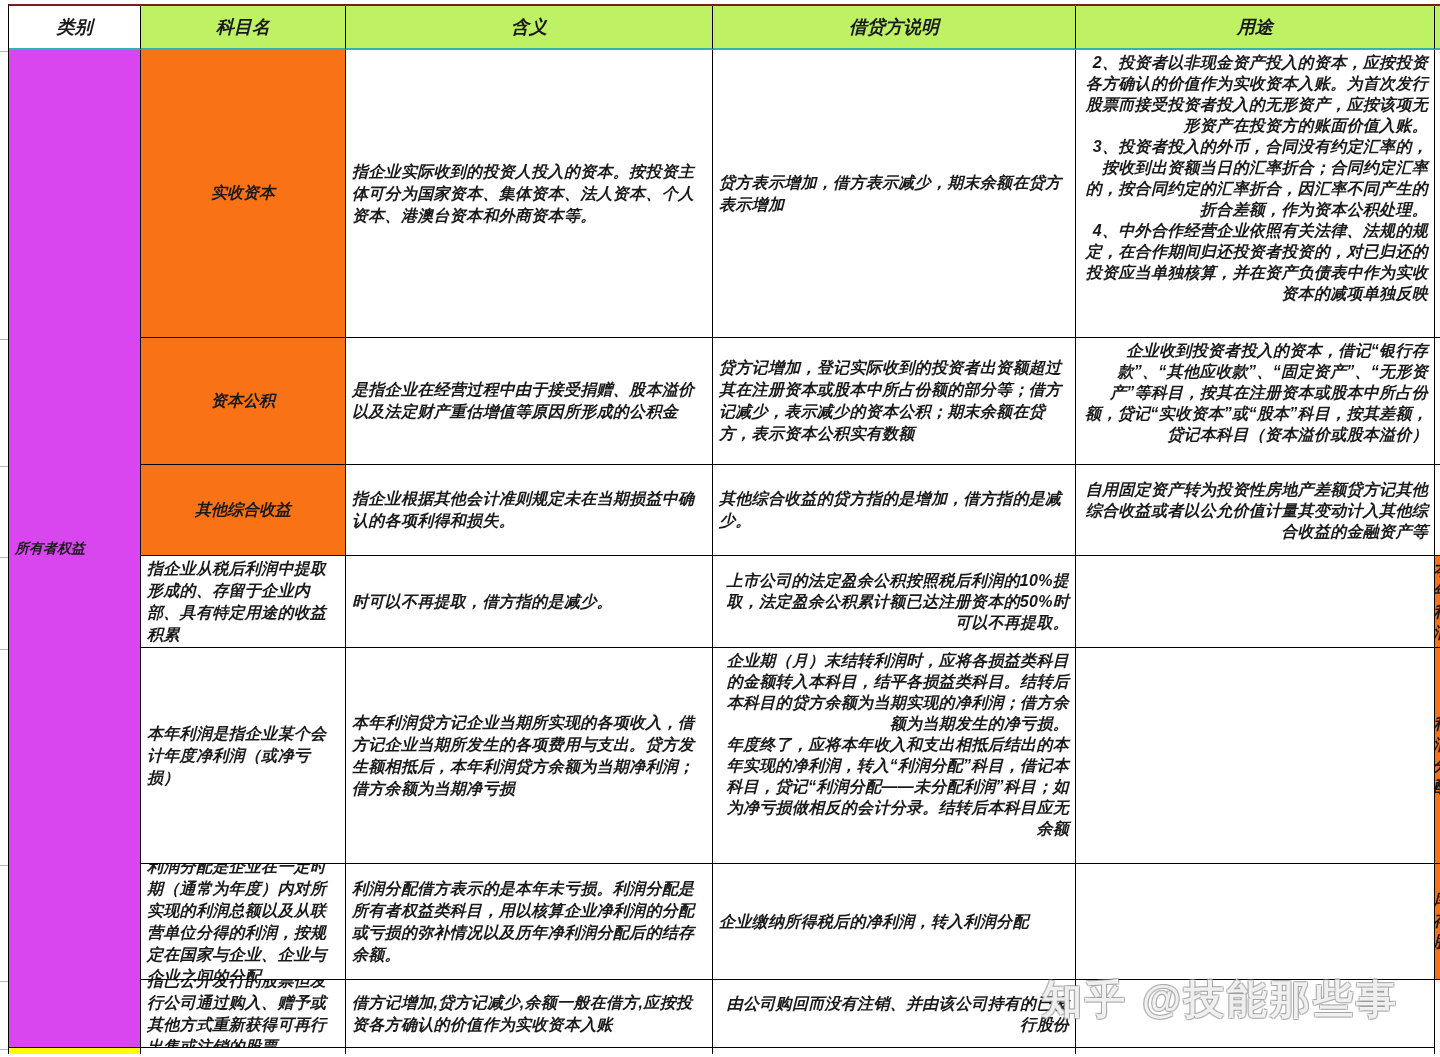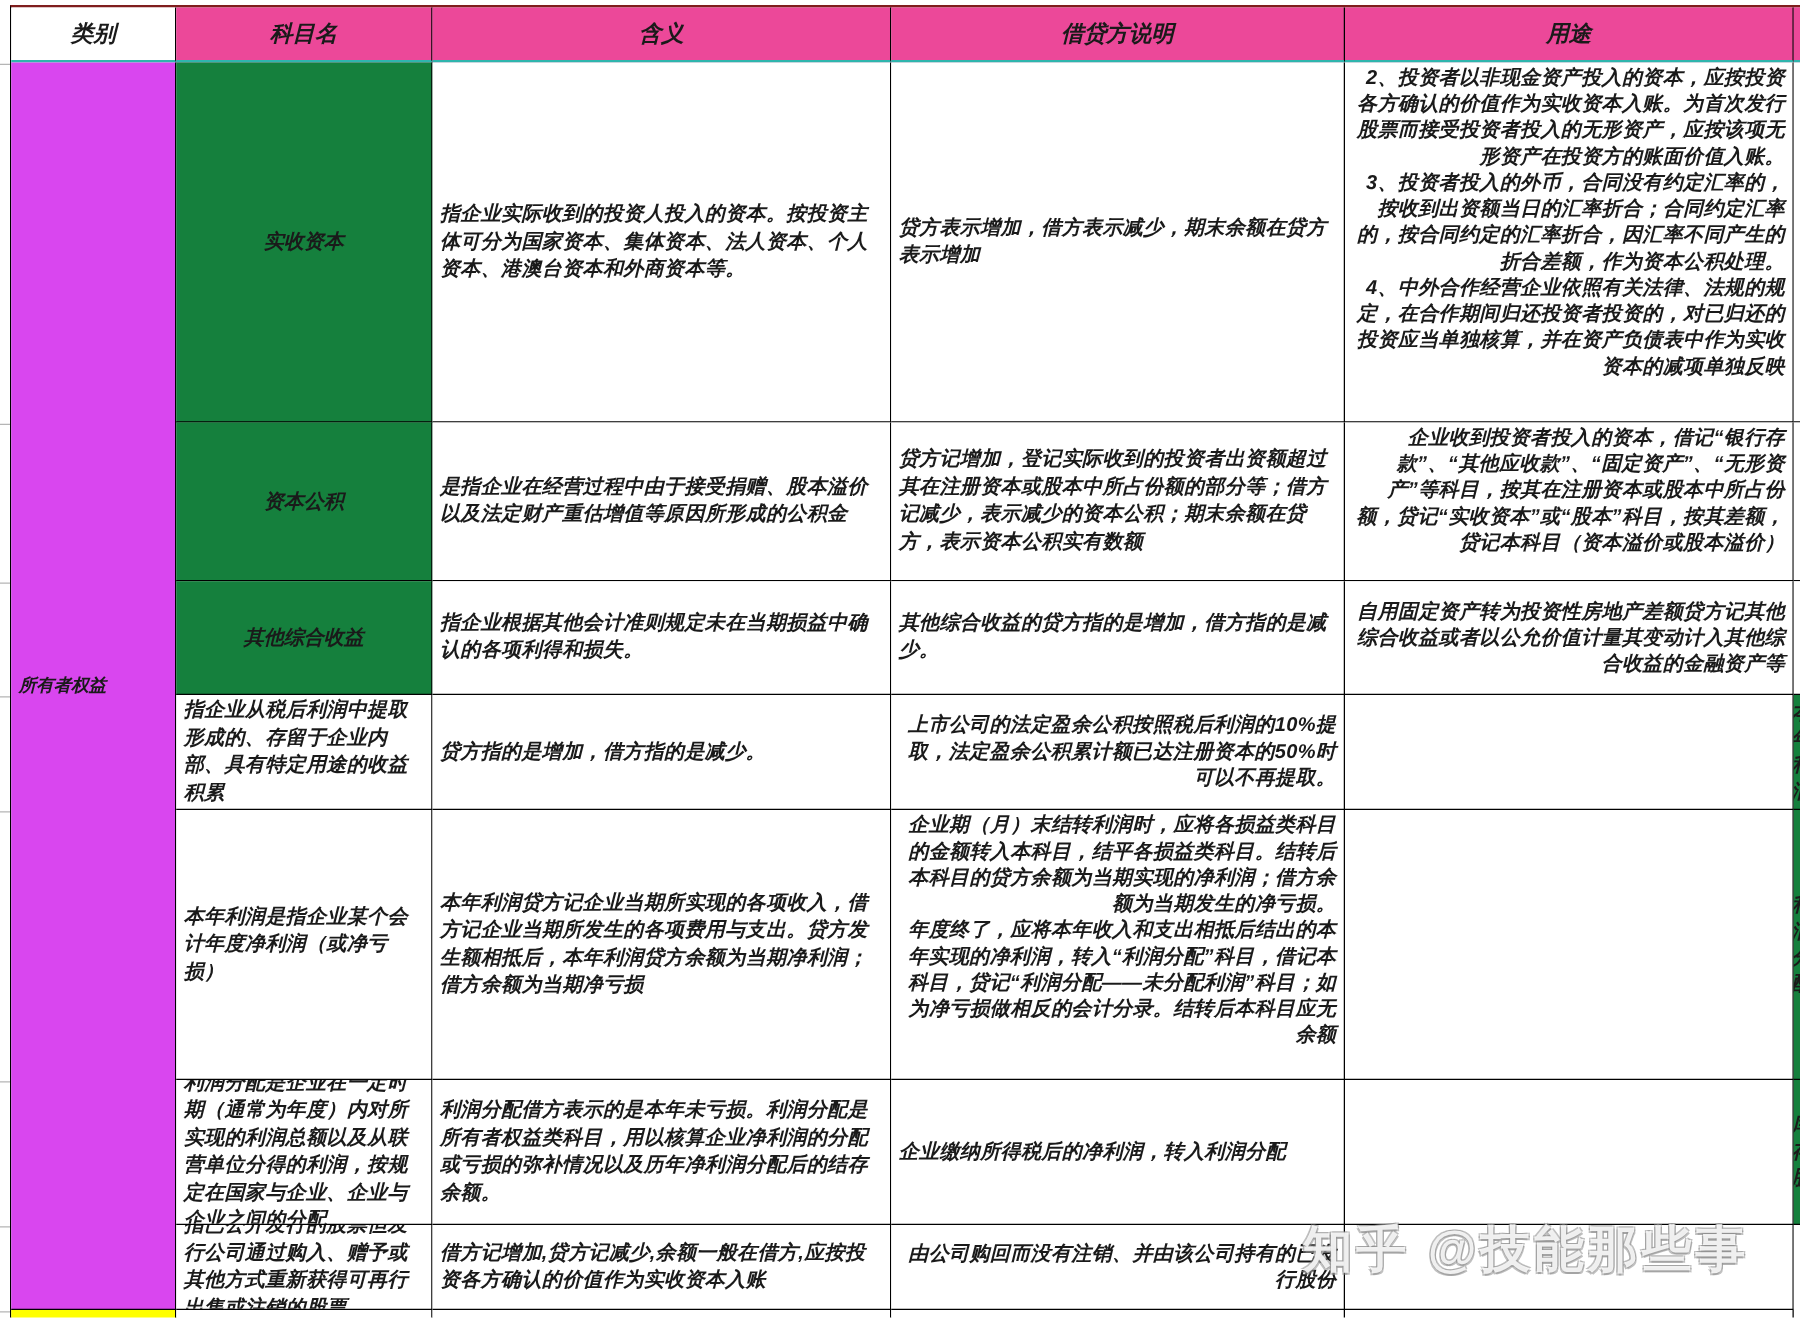--- a/index.html
+++ b/index.html
@@ -20,27 +20,27 @@
   .cell{
     box-sizing:border-box;
     border-right:1px solid #000;
     border-bottom:1px solid #000;
     display:flex;align-items:center;
     padding:2px 6px;
     overflow:hidden;
     background:#fff;
   }
   .hdr{
-    background:#ec4899;justify-content:center;
+    background:#bef264;justify-content:center;
     font-weight:700;font-size:18px;
     border-bottom:2px solid #2FB5AD;
   }
   .hdr.white{background:#fff;}
   .subj{
-    background:#15803d;justify-content:center;text-align:center;
+    background:#f97316;justify-content:center;text-align:center;
     font-weight:700;font-size:16px;
   }
   .cat{
     background:#d946ef;justify-content:flex-start;text-align:center;
     font-weight:700;font-size:14px;
     grid-row:span 7;
   }
   .txt{
     font-size:16px;line-height:22px;font-weight:600;letter-spacing:0.3px;
   }
@@ -130,21 +130,21 @@
   </div>
   <div class="cell usage">
     <span class="txt">自用固定资产转为投资性房地产差额贷方记其他综合收益或者以公允价值计量其变动计入其他综合收益的金融资产等</span>
   </div>
   <div class="cell sliver"></div>
 
   <div class="cell">
     <span class="txt">指企业从税后利润中提取形成的、存留于企业内部、具有特定用途的收益积累</span>
   </div>
   <div class="cell">
-    <span class="txt">贷方指的是增加，借方指的是减少。</span>
+    <span class="txt">时可以不再提取，借方指的是减少。</span>
   </div>
   <div class="cell usage">
     <span class="txt">上市公司的法定盈余公积按照税后利润的10%提取，法定盈余公积累计额已达注册资本的50%时可以不再提取。</span>
   </div>
   <div class="cell sliver"></div>
 
   <div class="cell subj">
     <span>本年利润</span>
   </div>
   <div class="cell">

